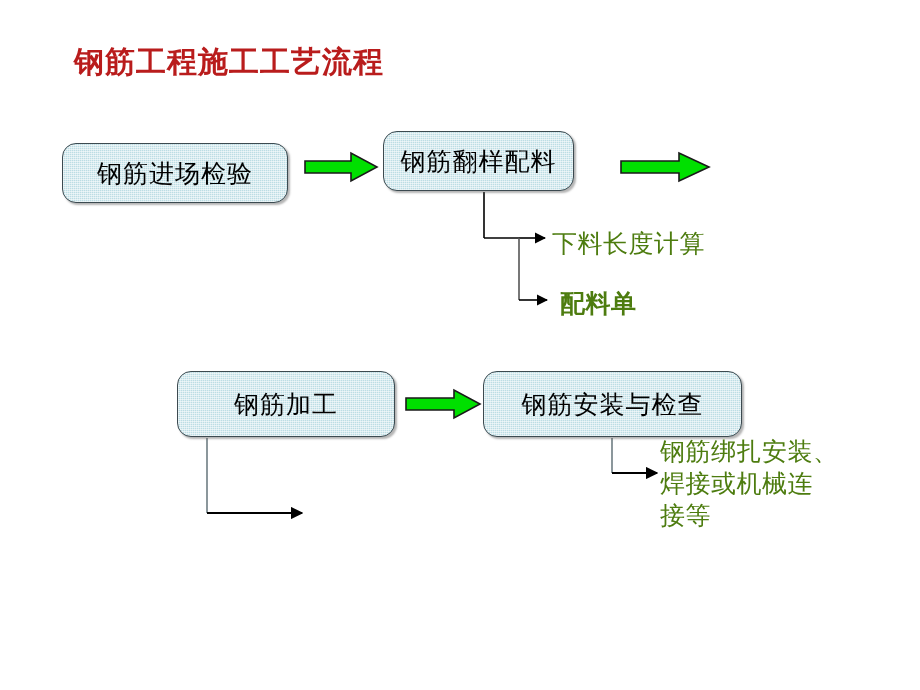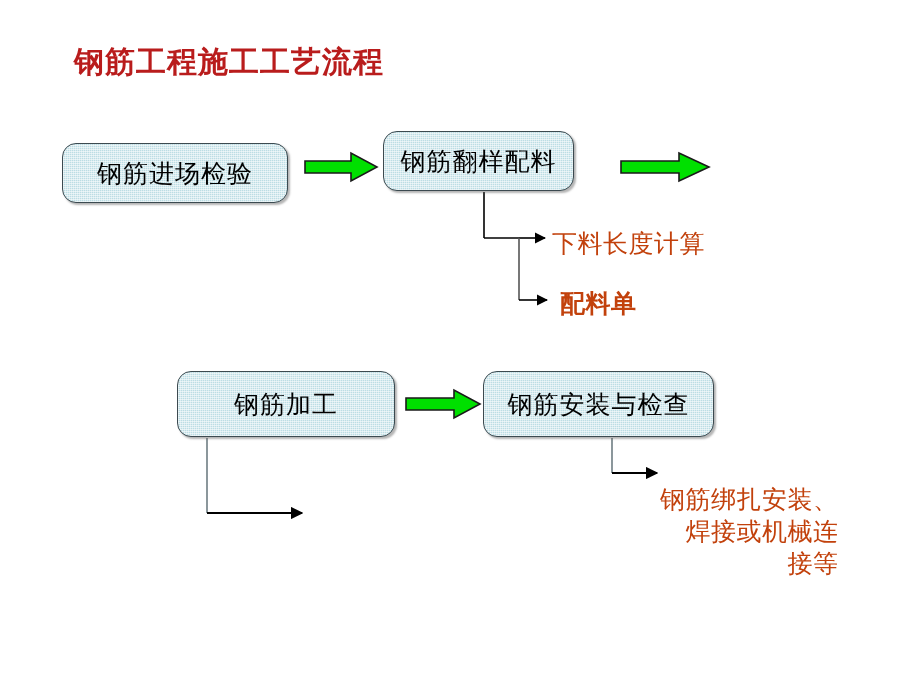--- a/index.html
+++ b/index.html
@@ -53,21 +53,21 @@
     font-family: "DejaVu Sans", sans-serif;
     font-size: 25px;
     color: #000000;
     white-space: nowrap;
     letter-spacing: 1px;
   }
 
   #box-incoming    { left: 62px;  top: 131px; width: 226px; height: 60px; margin-top: 12px; }
   #box-shop-drawing{ left: 383px; top: 131px; width: 191px; height: 60px; }
   #box-fabrication { left: 177px; top: 371px; width: 218px; height: 66px; }
-  #box-installation{ left: 483px; top: 371px; width: 231px; height: 66px; }
+  #box-installation{ left: 483px; top: 371px; width: 259px; height: 66px; }
 
   
   .garrow {
     position: absolute;
     height: 100%;
   }
   .garrow svg { display: block; }
 
   #arrow-1 { left: 303px; top: 151px; width: 76px;  height: 32px; }
   #arrow-2 { left: 619px; top: 151px; width: 92px;  height: 32px; }
@@ -81,29 +81,29 @@
     width: 920px;
     height: 690px;
     pointer-events: none;
   }
 
   
   .annot {
     position: absolute;
     font-family: "DejaVu Sans", sans-serif;
     font-size: 25px;
-    color: #c2410c;
+    color: #4d7c0f;
     line-height: 1.28;
     white-space: pre-line;
     letter-spacing: 0.5px;
   }
   #annot-cut-length { left: 552px; top: 228px; }
   #annot-mix-sheet  { left: 560px; top: 288px; font-weight: bold; }
   #annot-fab-ops    { left: 310px; top: 478px; }
-  #annot-inst-ops   { left: 660px; top: 484px; text-align: right; }
+  #annot-inst-ops   { left: 660px; top: 436px; }
 </style>
 </head>
 <body>
 
 <div id="slide">
 
   <div class="slide-title">钢筋工程施工工艺流程</div>
 
   <svg id="connectors" viewBox="0 0 920 690" width="920" height="690" xmlns="http://www.w3.org/2000/svg">
     <defs>

